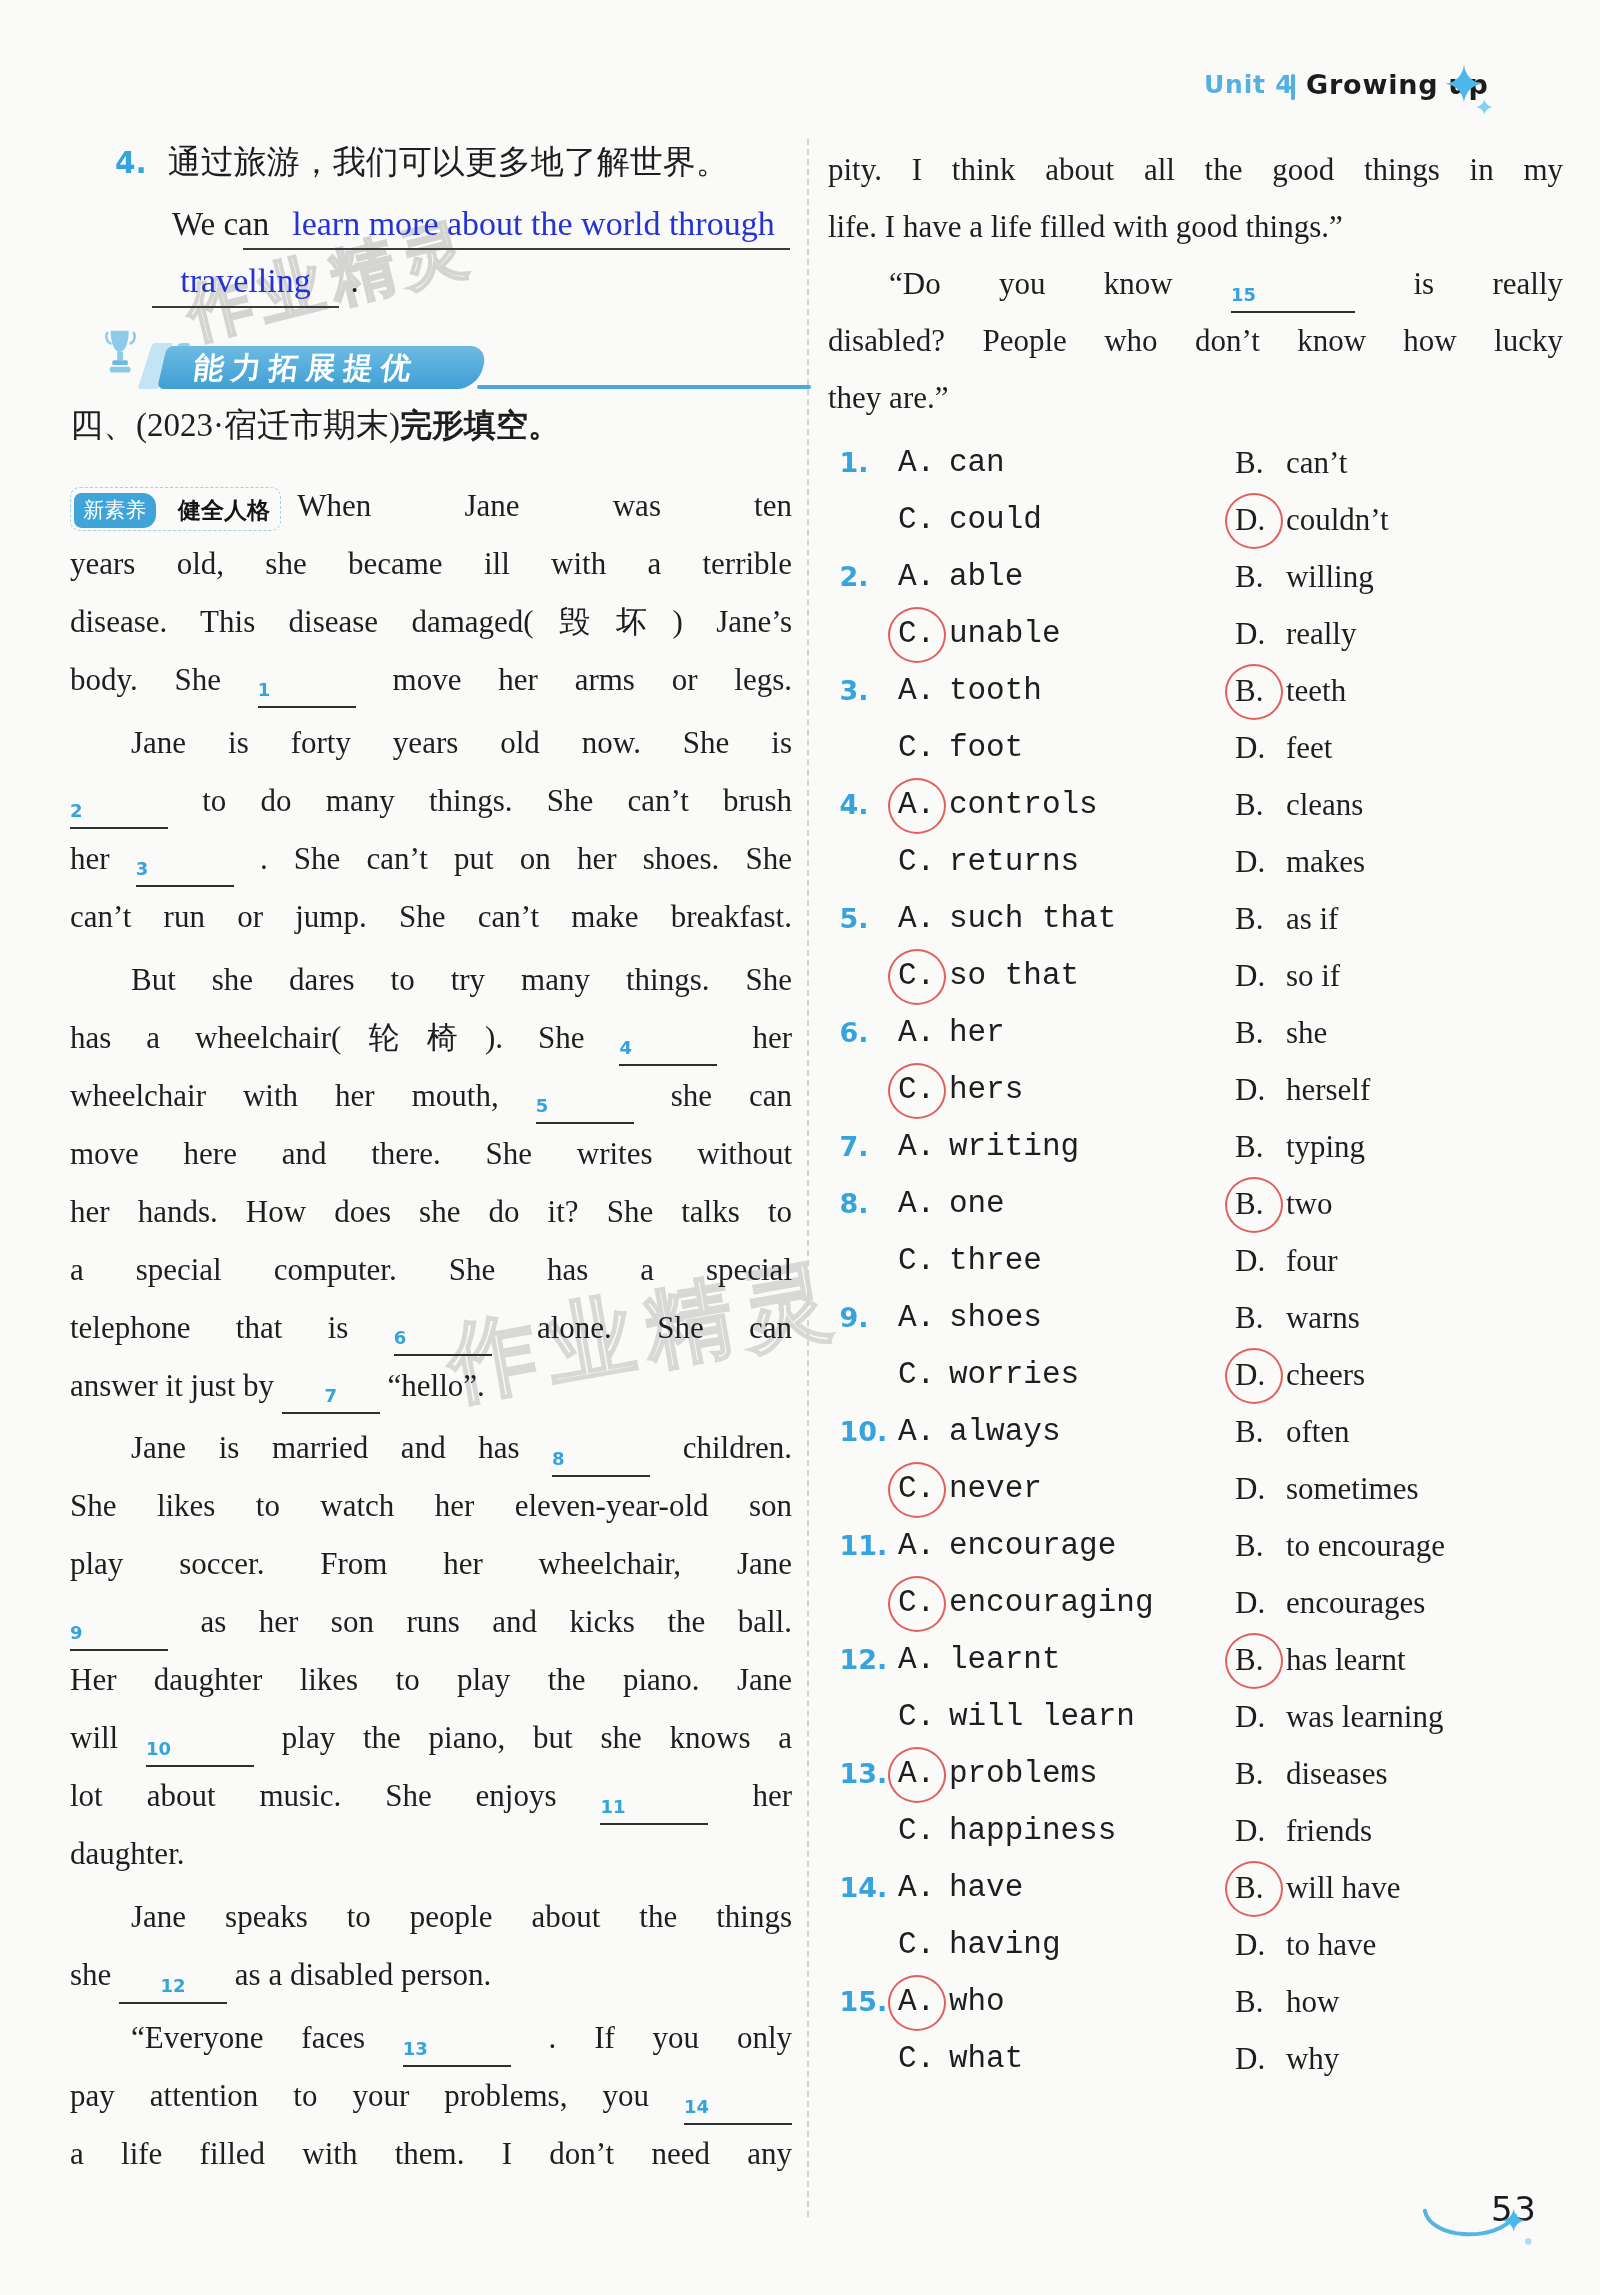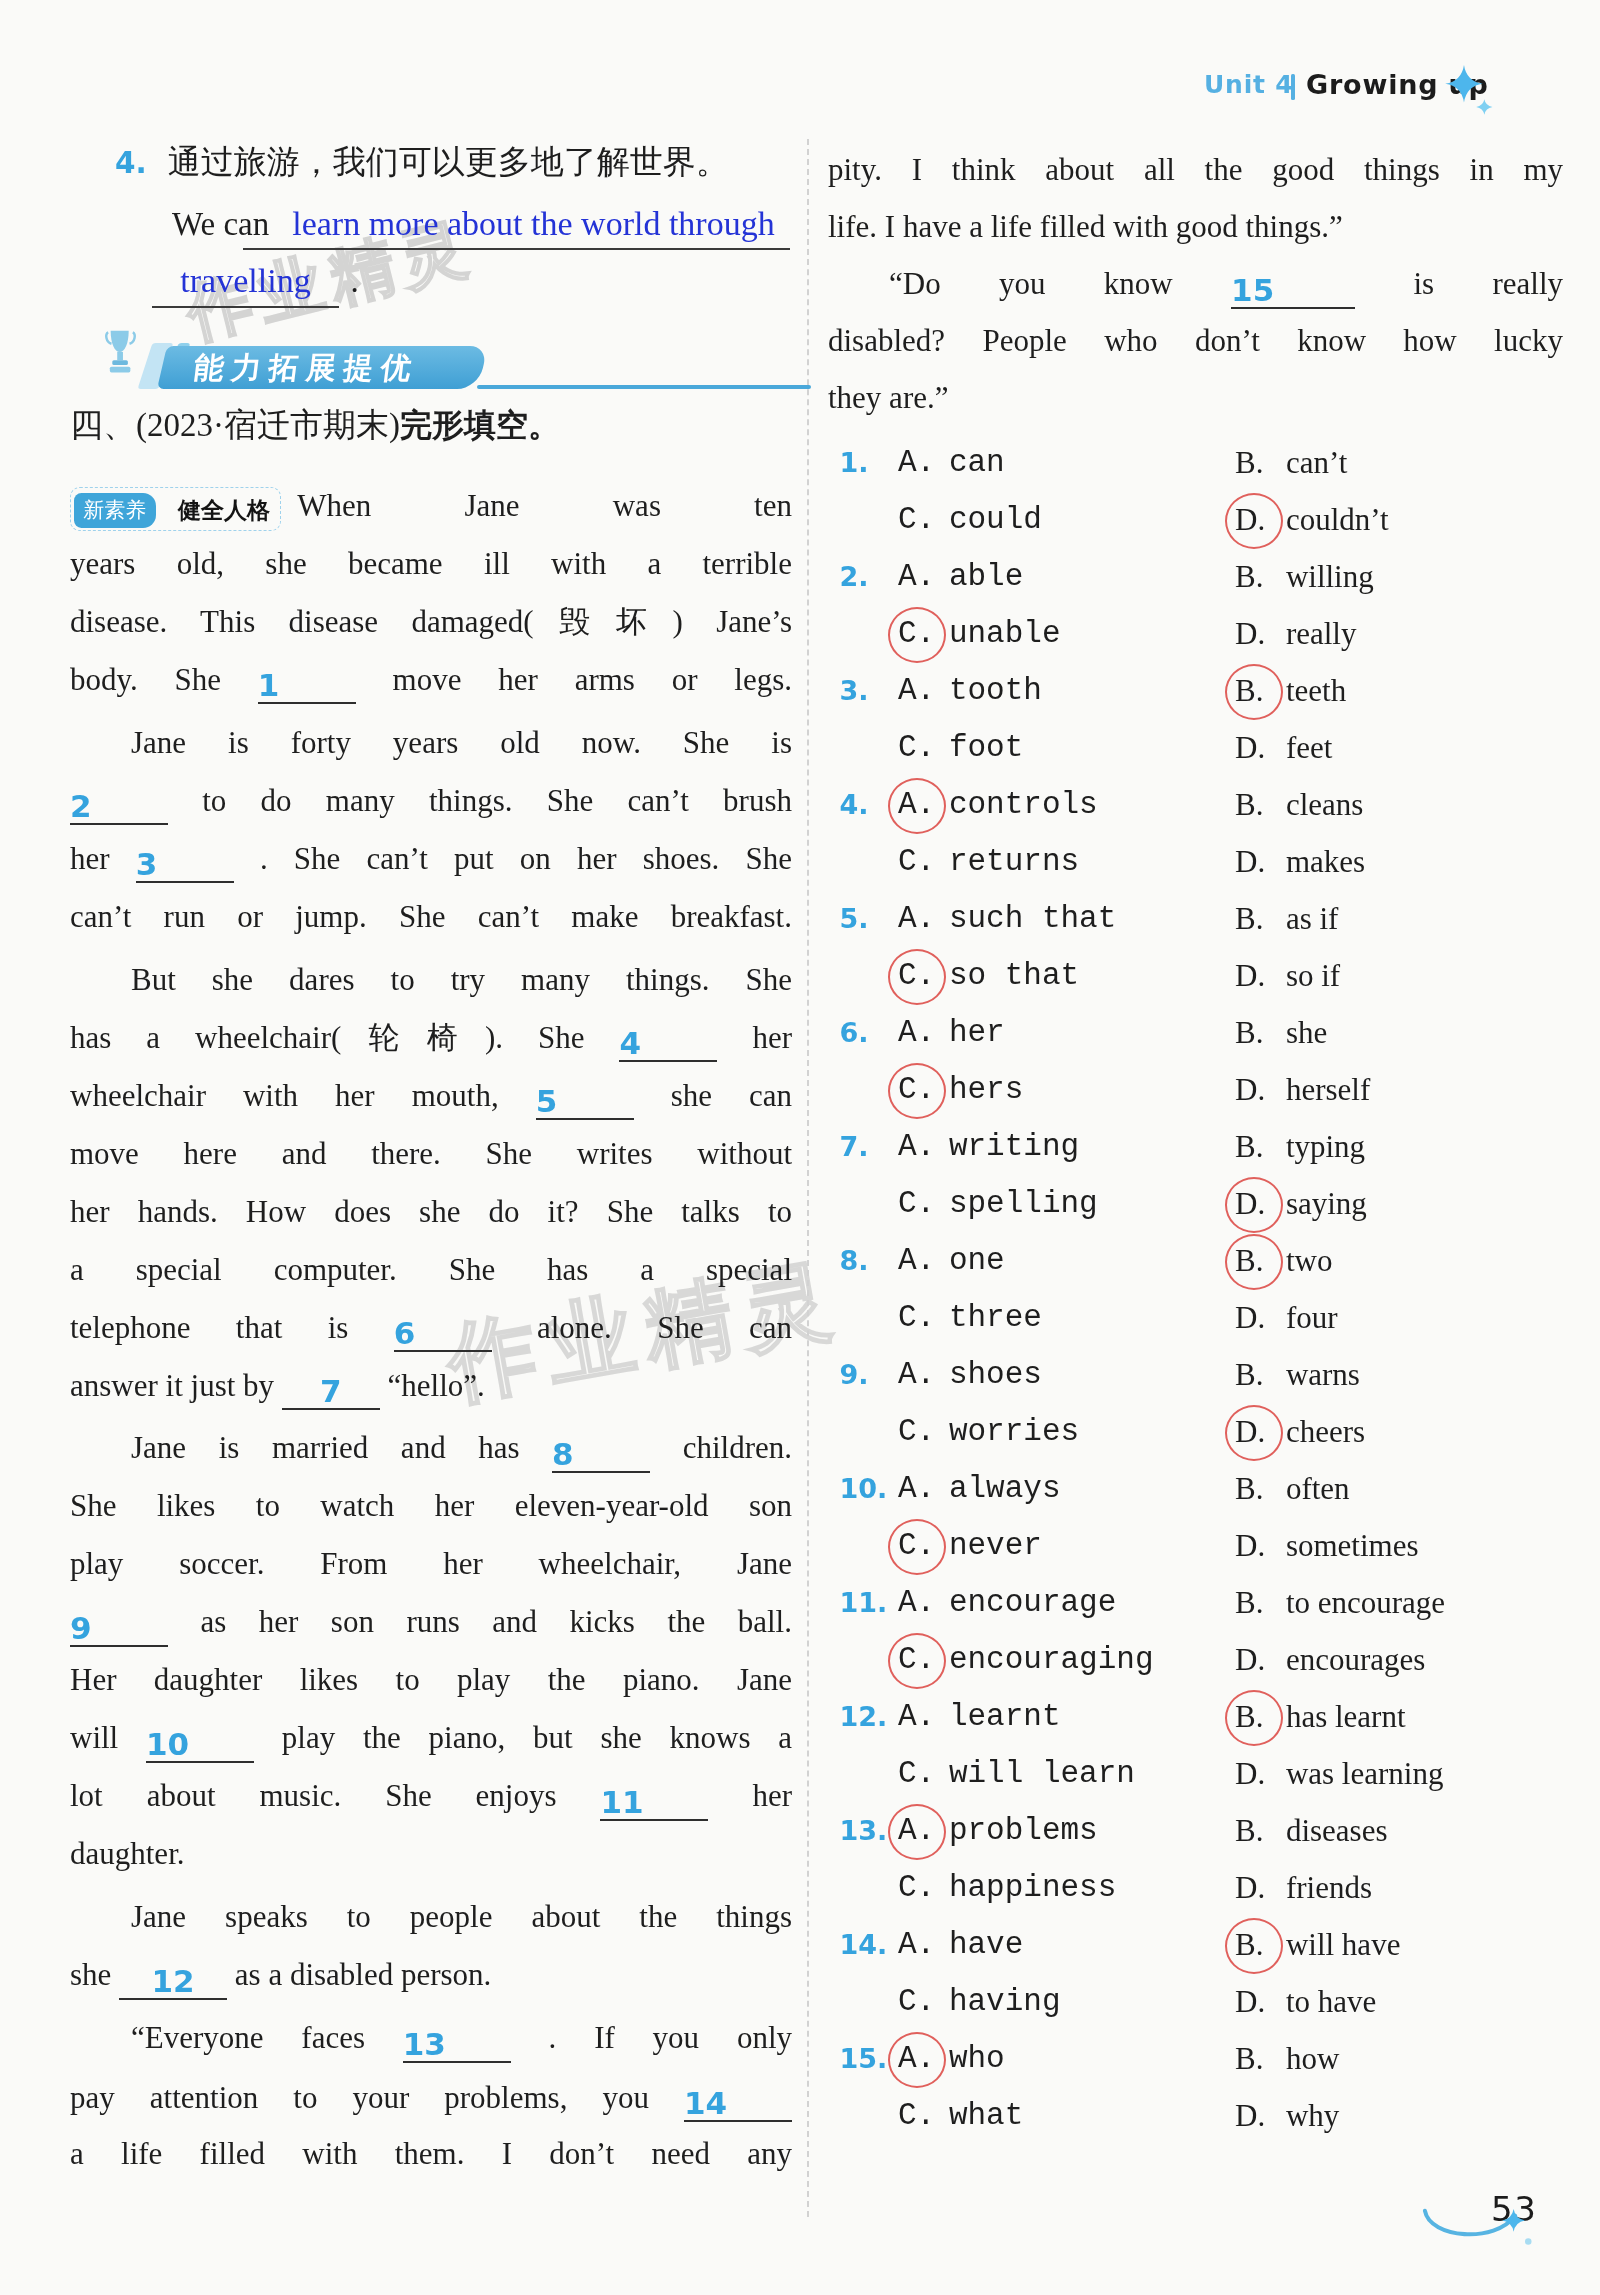--- a/index.html
+++ b/index.html
@@ -48,21 +48,21 @@
   .sechead{height:54px;line-height:46px;font-size:33px;margin-top:9.8px;white-space:nowrap;}
   .sec-type{font-family:"DejaVu Sans","Liberation Sans",sans-serif;font-weight:bold;font-size:32px;}
   
   .passage{margin-top:21px;}
   .pline{position:relative;height:58px;line-height:58px;font-size:31px;}
   .rightcol .pline{height:57px;line-height:57px;}
   .pline.jl{text-align:justify;text-align-last:justify;}
   .pline.ind{padding-left:61px;}
   .pline.para{margin-top:4.9px;}
   .blank{display:inline-block;min-width:98px;border-bottom:2.5px solid #2e2e2e;text-align:center;
-         font-family:"DejaVu Sans","Liberation Sans",sans-serif;font-weight:bold;font-size:31px;
+         font-family:"DejaVu Sans","Liberation Sans",sans-serif;font-weight:bold;font-size:18px;
          color:#35a3de;line-height:33px;vertical-align:-6.5px;}
   
   .tagwrap{display:inline-block;border:1.6px dashed #9fd2ec;border-radius:9.8px;padding:1.6px 9.8px 1.6px 2.5px;
            vertical-align:middle;margin-right:16.4px;line-height:normal;}
   .tagblue{display:inline-block;background:#3fa5d9;color:#fff;
            font-family:"DejaVu Sans","Liberation Sans",sans-serif;font-weight:normal;font-size:21px;
            padding:3.3px 9.8px 4.1px 9.8px;border-radius:7.4px 13px 13px 7.4px;}
   .tagsub{display:inline-block;font-family:"DejaVu Sans","Liberation Sans",sans-serif;font-weight:bold;
           font-size:23px;color:#141414;margin-left:22px;vertical-align:middle;}
   
@@ -234,24 +234,20 @@
         <div class="orow">
           <span class="colA"><span class="letter circled">C.</span><span class="otext">hers</span></span>
           <span class="colB"><span class="letter">D.</span><span class="otext">herself</span></span>
         </div>
         <div class="orow">
           <span class="qn">7.</span>
           <span class="colA"><span class="letter">A.</span><span class="otext">writing</span></span>
           <span class="colB"><span class="letter">B.</span><span class="otext">typing</span></span>
         </div>
         <div class="orow">
-          <span class="colA"><span class="letter">C.</span><span class="otext">spelling</span></span>
-          <span class="colB"><span class="letter circled">D.</span><span class="otext">saying</span></span>
-        </div>
-        <div class="orow">
           <span class="qn">8.</span>
           <span class="colA"><span class="letter">A.</span><span class="otext">one</span></span>
           <span class="colB"><span class="letter circled">B.</span><span class="otext">two</span></span>
         </div>
         <div class="orow">
           <span class="colA"><span class="letter">C.</span><span class="otext">three</span></span>
           <span class="colB"><span class="letter">D.</span><span class="otext">four</span></span>
         </div>
         <div class="orow">
           <span class="qn">9.</span>

